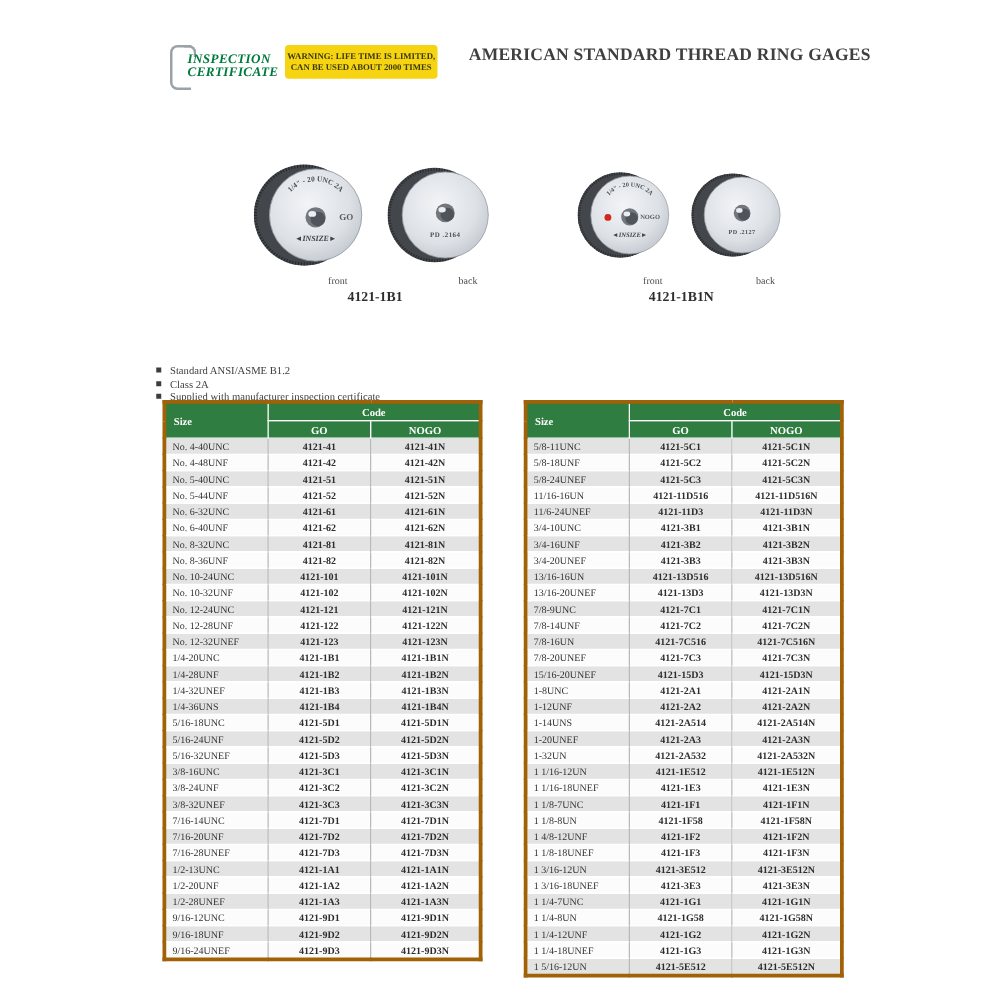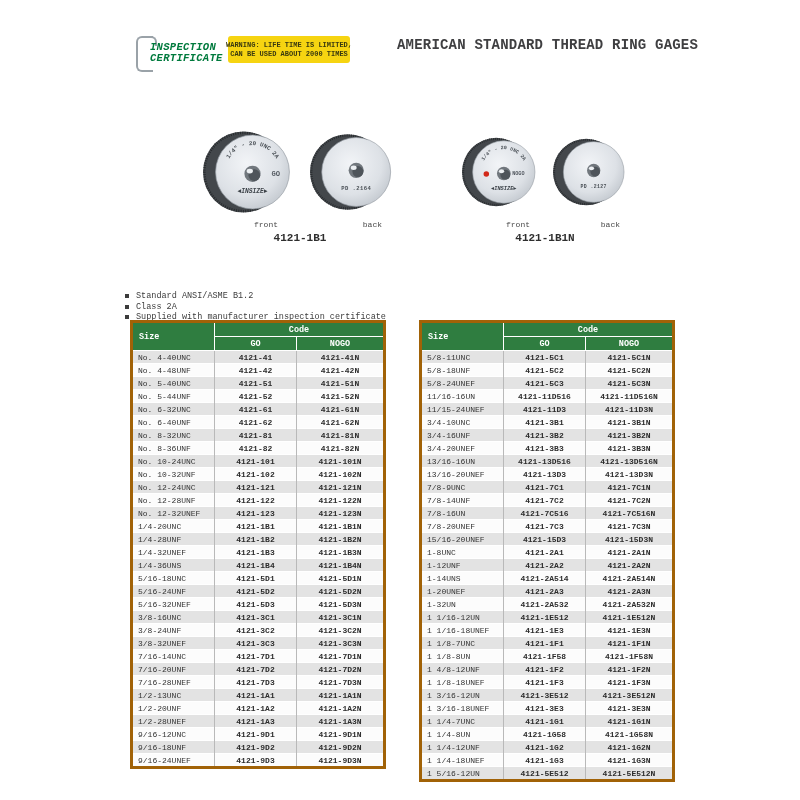--- a/index.html
+++ b/index.html
@@ -1,31 +1,31 @@
 <!DOCTYPE html>
 <html><head>
 <meta charset="utf-8">
 <style>
   html,body{margin:0;padding:0;background:#ffffff;}
   .page{position:relative;width:800px;height:800px;background:#ffffff;overflow:hidden;
-        font-family:Liberation Mono, monospace;color:#3c3c3c;}
+        font-family:Liberation Serif, serif;color:#3c3c3c;}
 
   
   .cert-logo{position:absolute;left:136px;top:36px;width:110px;height:34px;}
   .cert-bracket{position:absolute;left:0;top:0;width:15px;height:32px;
       border:2.5px solid #9aa2a8;border-right:none;border-radius:6px 0 0 6px;}
   .cert-bracket::before{content:"";position:absolute;left:9px;top:-2.5px;width:8px;height:8px;
       border:2.5px solid #9aa2a8;border-left:none;border-bottom:none;border-radius:0 6px 0 0;}
   .cert-text{position:absolute;left:14px;top:6px;font-style:italic;font-weight:bold;
       font-size:10.5px;line-height:11px;color:#007a3d;letter-spacing:.3px;white-space:nowrap;}
   .warning-box{position:absolute;left:228px;top:36px;width:122px;height:27px;
       background:#f6d411;border-radius:3px;display:flex;flex-direction:column;
       justify-content:center;align-items:center;}
   .warning-box div{font-size:7px;font-weight:bold;color:#3a3a10;line-height:9px;white-space:nowrap;}
-  .page-title{position:absolute;left:397px;top:37px;font-size:14px;font-weight:bold;
+  .page-title{position:absolute;left:375px;top:37px;font-size:14px;font-weight:bold;
       color:#3f3f41;white-space:nowrap;letter-spacing:.2px;}
 
   
   .products{position:absolute;left:0;top:114px;width:800px;height:140px;}
   .ring{position:absolute;}
   .ring svg{display:block;width:100%;height:100%;}
   .photo-label{position:absolute;font-size:8px;color:#4a4a4a;text-align:right;width:60px;}
   .product-code{position:absolute;font-size:11px;font-weight:bold;color:#2e2e2e;
       text-align:center;width:140px;}
 
@@ -370,21 +370,21 @@
           <td class="c-size">5/8-24UNEF</td>
           <td class="c-code">4121-5C3</td>
           <td class="c-code">4121-5C3N</td>
         </tr>
         <tr>
           <td class="c-size">11/16-16UN</td>
           <td class="c-code">4121-11D516</td>
           <td class="c-code">4121-11D516N</td>
         </tr>
         <tr>
-          <td class="c-size">11/15-24UNEF</td>
+          <td class="c-size">11/6-24UNEF</td>
           <td class="c-code">4121-11D3</td>
           <td class="c-code">4121-11D3N</td>
         </tr>
         <tr>
           <td class="c-size">3/4-10UNC</td>
           <td class="c-code">4121-3B1</td>
           <td class="c-code">4121-3B1N</td>
         </tr>
         <tr>
           <td class="c-size">3/4-16UNF</td>

